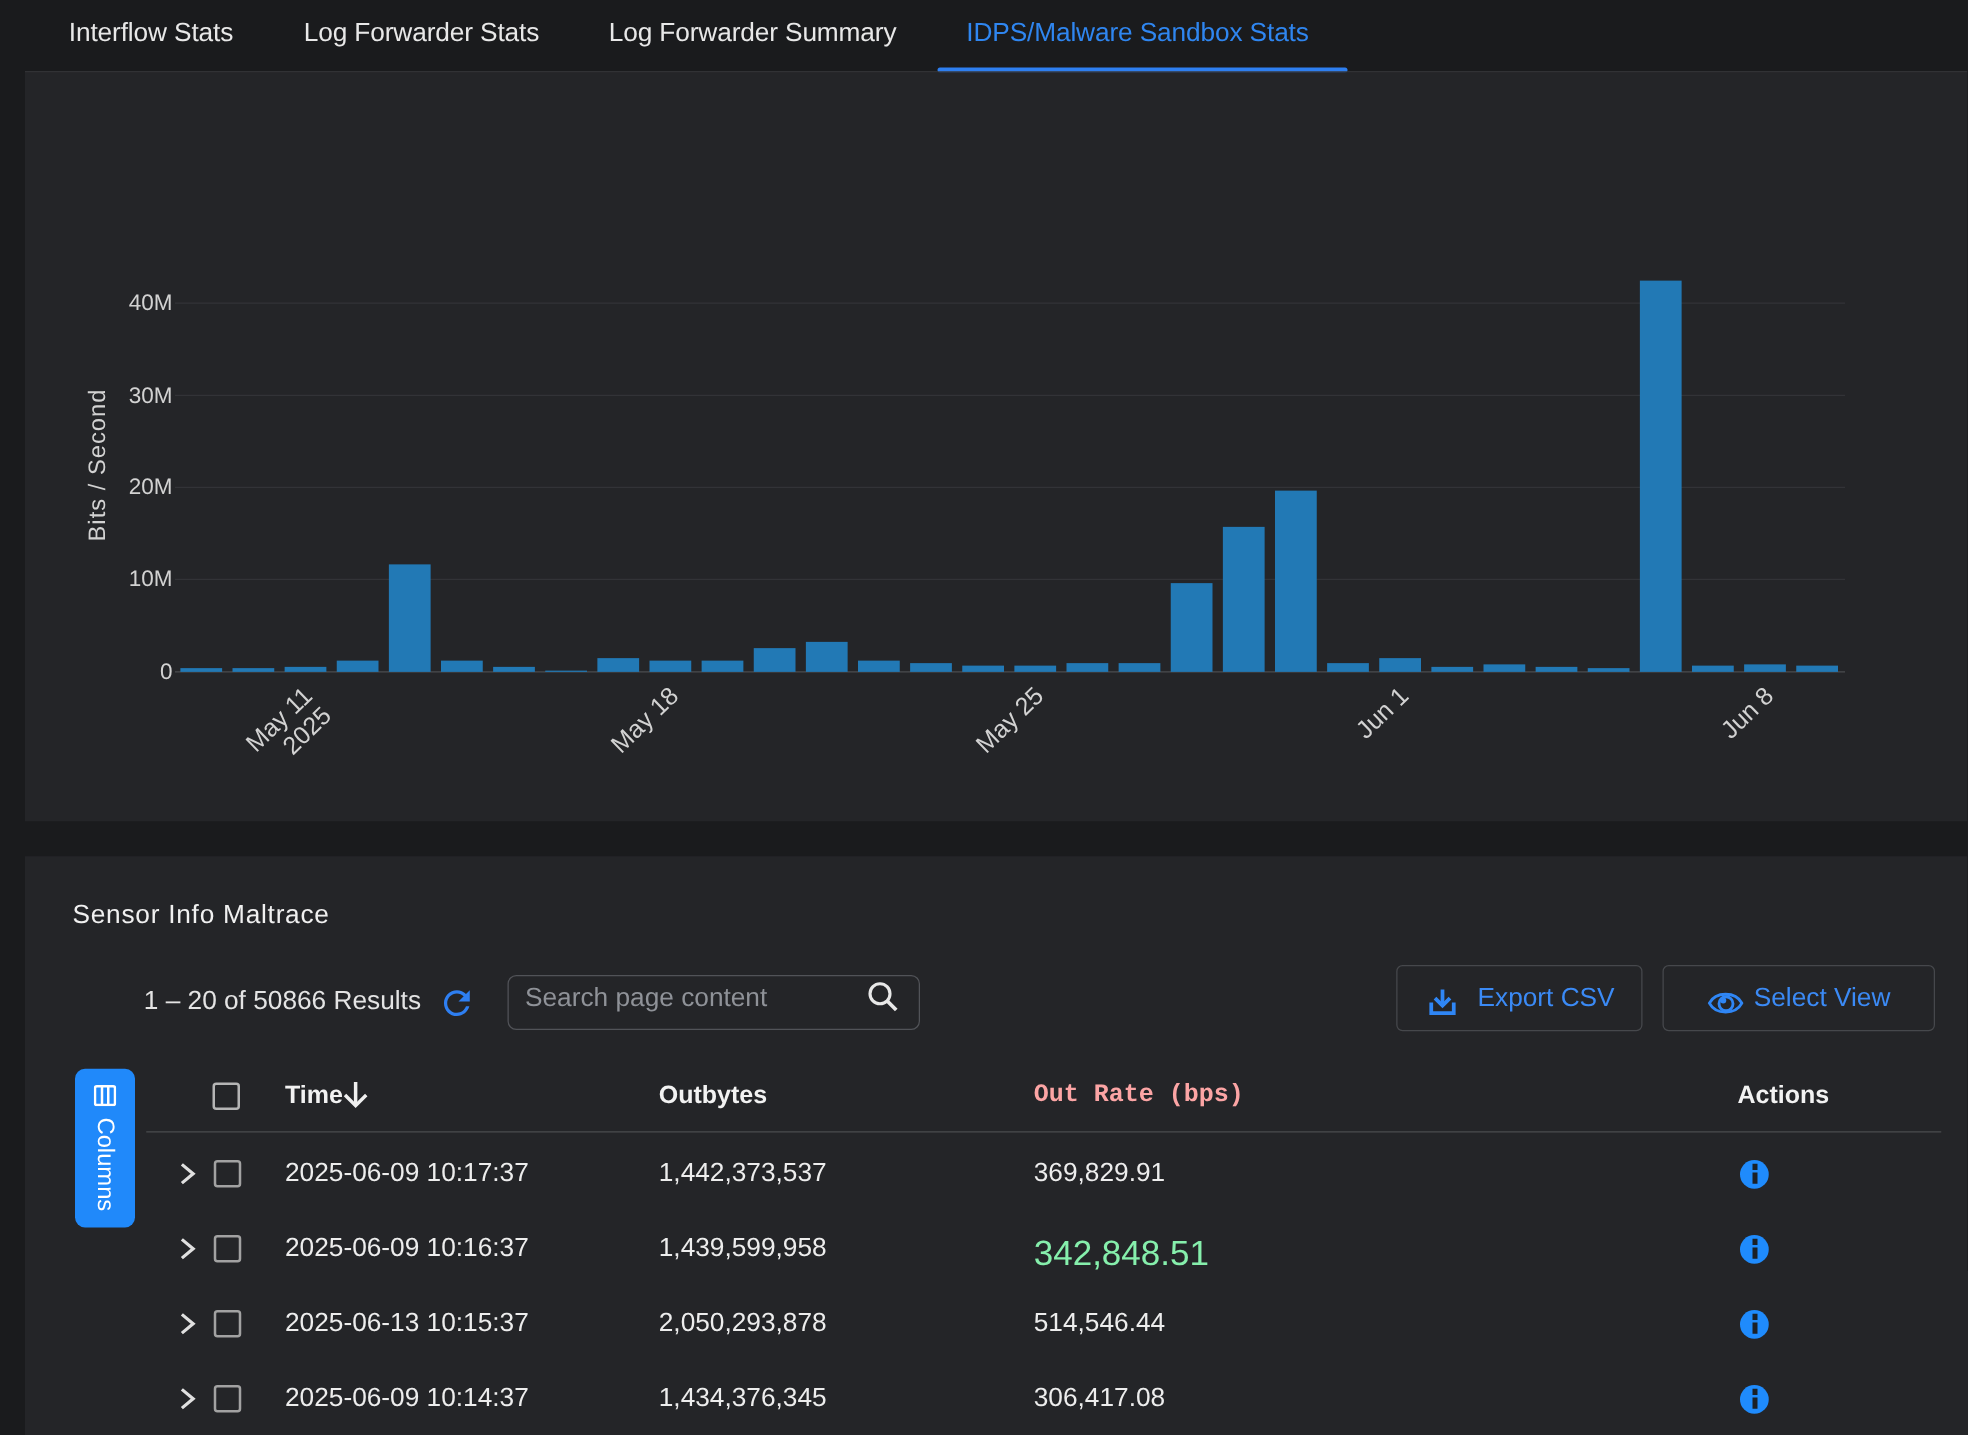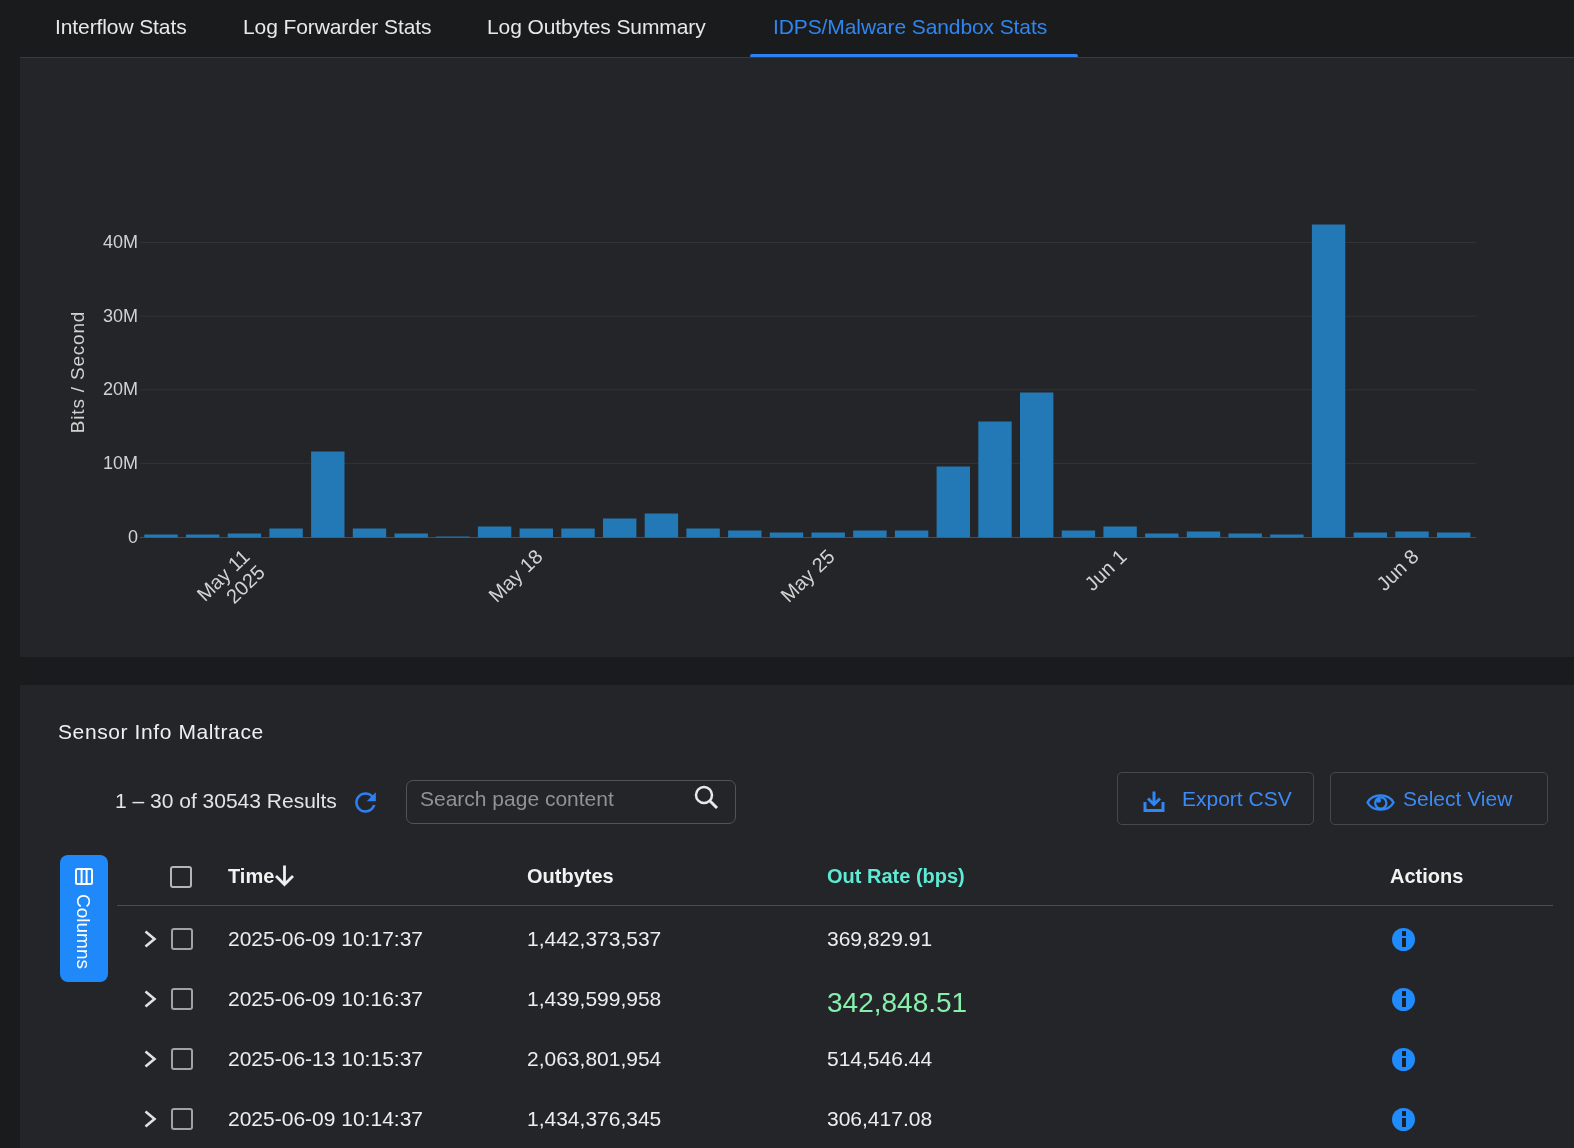--- a/index.html
+++ b/index.html
@@ -6,21 +6,21 @@
 html,body { width:1574px; height:1148px; background:#1a1b1d; font-family:"Liberation Sans", sans-serif; overflow:hidden; position:relative; }
 .abs { position:absolute; }
 .tabtxt { position:absolute; top:0; height:53px; line-height:53px; font-size:21px; letter-spacing:-0.1px; color:#e8e8e8; white-space:nowrap; }
 .panel { position:absolute; left:20px; width:1554px; background:#242528; }
 </style>
 </head>
 <body>
 
 <div class="tabtxt" style="left:55px;">Interflow Stats</div>
 <div class="tabtxt" style="left:243px;">Log Forwarder Stats</div>
-<div class="tabtxt" style="left:487px;">Log Outbytes Summary</div>
+<div class="tabtxt" style="left:487px;">Log Forwarder Summary</div>
 <div class="tabtxt" style="left:773px; color:#2f86f0;">IDPS/Malware Sandbox Stats</div>
 <div class="abs" style="left:750px; top:54px; width:328px; height:4px; background:#2e7ff0; border-radius:2px;"></div>
 <div class="abs" style="left:20px; top:57px; width:1554px; height:1px; background:#3a3b3e;"></div>
 
 <div class="panel" style="top:58px; height:599px;">
   <svg class="abs" style="left:0; top:0;" width="1554" height="598" viewBox="0 0 1554 598">
 
     <g stroke="#323337" stroke-width="1">
       <line x1="120" y1="184.5" x2="1456" y2="184.5"></line>
       <line x1="120" y1="258.2" x2="1456" y2="258.2"></line>
@@ -78,21 +78,21 @@
       <text transform="translate(524,500) rotate(-44)">May 18</text>
       <text transform="translate(816,500) rotate(-44)">May 25</text>
       <text transform="translate(1108,500) rotate(-44)">Jun 1</text>
       <text transform="translate(1400,500) rotate(-44)">Jun 8</text>
     </g>
   </svg>
 </div>
 
 <div class="panel" style="top:685px; height:463px;">
   <div class="abs" style="left:38px; top:35px; font-size:21px; color:#f0f0f0; letter-spacing:0.6px;">Sensor Info Maltrace</div>
-  <div class="abs" style="left:95px; top:104px; font-size:21px; color:#e4e4e4;">1 – 30 of 30543 Results</div>
+  <div class="abs" style="left:95px; top:104px; font-size:21px; color:#e4e4e4;">1 – 20 of 50866 Results</div>
 
   <svg class="abs" style="left:330px; top:102px;" width="31" height="31" viewBox="0 0 24 24">
     <path d="M17.65 6.35C16.2 4.9 14.21 4 12 4c-4.42 0-7.99 3.58-8 8s3.57 8 8 8c3.73 0 6.84-2.55 7.73-6h-2.08c-.82 2.33-3.04 4-5.65 4-3.31 0-6-2.69-6-6s2.69-6 6-6c1.66 0 3.14.69 4.22 1.78L13 11h7V4l-2.35 2.35z" fill="#2e7ff2"></path>
   </svg>
 
   <div class="abs" style="left:386px; top:95px; width:330px; height:44px; border:1px solid #515358; border-radius:7px;"></div>
   <div class="abs" style="left:400px; top:102px; font-size:21px; color:#8f9298;">Search page content</div>
   <svg class="abs" style="left:671px; top:97px;" width="30" height="30" viewBox="0 0 30 30">
     <circle cx="13" cy="13" r="8" fill="none" stroke="#e8e8e8" stroke-width="2.5"></circle>
     <line x1="19" y1="19" x2="26" y2="26" stroke="#e8e8e8" stroke-width="3"></line>
@@ -127,21 +127,21 @@
 
   <div class="abs" style="left:150px; top:181px; width:22px; height:22px; border:2px solid #b5b5b5; border-radius:3px;"></div>
   <div class="abs" style="left:208px; top:180px; font-size:20px; font-weight:bold; color:#f2f2f2;">Time</div>
   <svg class="abs" style="left:252px; top:178px;" width="25" height="26" viewBox="0 0 25 26">
     <g stroke="#f0f0f0" stroke-width="2.8" fill="none">
       <path d="M12.5 2.5 v19"></path>
       <path d="M4 13 L12.5 21.5 L21 13"></path>
     </g>
   </svg>
   <div class="abs" style="left:507px; top:180px; font-size:20px; font-weight:bold; color:#f2f2f2;">Outbytes</div>
-  <div class="abs" style="left:807px; top:180px; font-size:20px; font-weight:bold; color:#5eead4;">Out Rate (bps)</div>
+  <div class="abs" style="left:807px; top:180px; font-size:20px; font-weight:bold; color:#fca5a5;font-family:Liberation Mono, monospace;">Out Rate (bps)</div>
   <div class="abs" style="left:1370px; top:180px; font-size:20px; font-weight:bold; color:#f2f2f2;">Actions</div>
   <div class="abs" style="left:97px; top:220px; width:1436px; height:1px; background:#4a4c4e;"></div>
 
   <div>
 <svg class="abs" style="left:122px; top:244px;" width="16" height="20" viewBox="0 0 16 20">
         <path d="M3.5 2.5 L12.5 10 L3.5 17.5" fill="none" stroke="#e0e0e0" stroke-width="2.6"></path>
       </svg>
 <div class="abs" style="left:151px; top:243px; width:22px; height:22px; border:2px solid #a2a2a2; border-radius:3px;"></div>
 <div class="abs" style="left:208px; top:242px; font-size:21px; color:#ededed;">2025-06-09 10:17:37</div>
 <div class="abs" style="left:507px; top:242px; font-size:21px; color:#ededed;">1,442,373,537</div>
@@ -159,21 +159,21 @@
 <div class="abs" style="left:807px; top:302px; font-size:28px; color:#86efac;">342,848.51</div>
 <div class="abs" style="left:1372px; top:302.5px; width:23px; height:23px; background:#1f8bfc; border-radius:50%;">
         <div class="abs" style="left:9.5px; top:3.5px; width:4px; height:4.5px; background:#1b2026;"></div>
         <div class="abs" style="left:9.5px; top:10px; width:4px; height:9.5px; background:#1b2026;"></div>
       </div>
 <svg class="abs" style="left:122px; top:364px;" width="16" height="20" viewBox="0 0 16 20">
         <path d="M3.5 2.5 L12.5 10 L3.5 17.5" fill="none" stroke="#e0e0e0" stroke-width="2.6"></path>
       </svg>
 <div class="abs" style="left:151px; top:363px; width:22px; height:22px; border:2px solid #a2a2a2; border-radius:3px;"></div>
 <div class="abs" style="left:208px; top:362px; font-size:21px; color:#ededed;">2025-06-13 10:15:37</div>
-<div class="abs" style="left:507px; top:362px; font-size:21px; color:#ededed;">2,063,801,954</div>
+<div class="abs" style="left:507px; top:362px; font-size:21px; color:#ededed;">2,050,293,878</div>
 <div class="abs" style="left:807px; top:362px; font-size:21px; color:#ededed;">514,546.44</div>
 <div class="abs" style="left:1372px; top:362.5px; width:23px; height:23px; background:#1f8bfc; border-radius:50%;">
         <div class="abs" style="left:9.5px; top:3.5px; width:4px; height:4.5px; background:#1b2026;"></div>
         <div class="abs" style="left:9.5px; top:10px; width:4px; height:9.5px; background:#1b2026;"></div>
       </div>
 <svg class="abs" style="left:122px; top:424px;" width="16" height="20" viewBox="0 0 16 20">
         <path d="M3.5 2.5 L12.5 10 L3.5 17.5" fill="none" stroke="#e0e0e0" stroke-width="2.6"></path>
       </svg>
 <div class="abs" style="left:151px; top:423px; width:22px; height:22px; border:2px solid #a2a2a2; border-radius:3px;"></div>
 <div class="abs" style="left:208px; top:422px; font-size:21px; color:#ededed;">2025-06-09 10:14:37</div>

